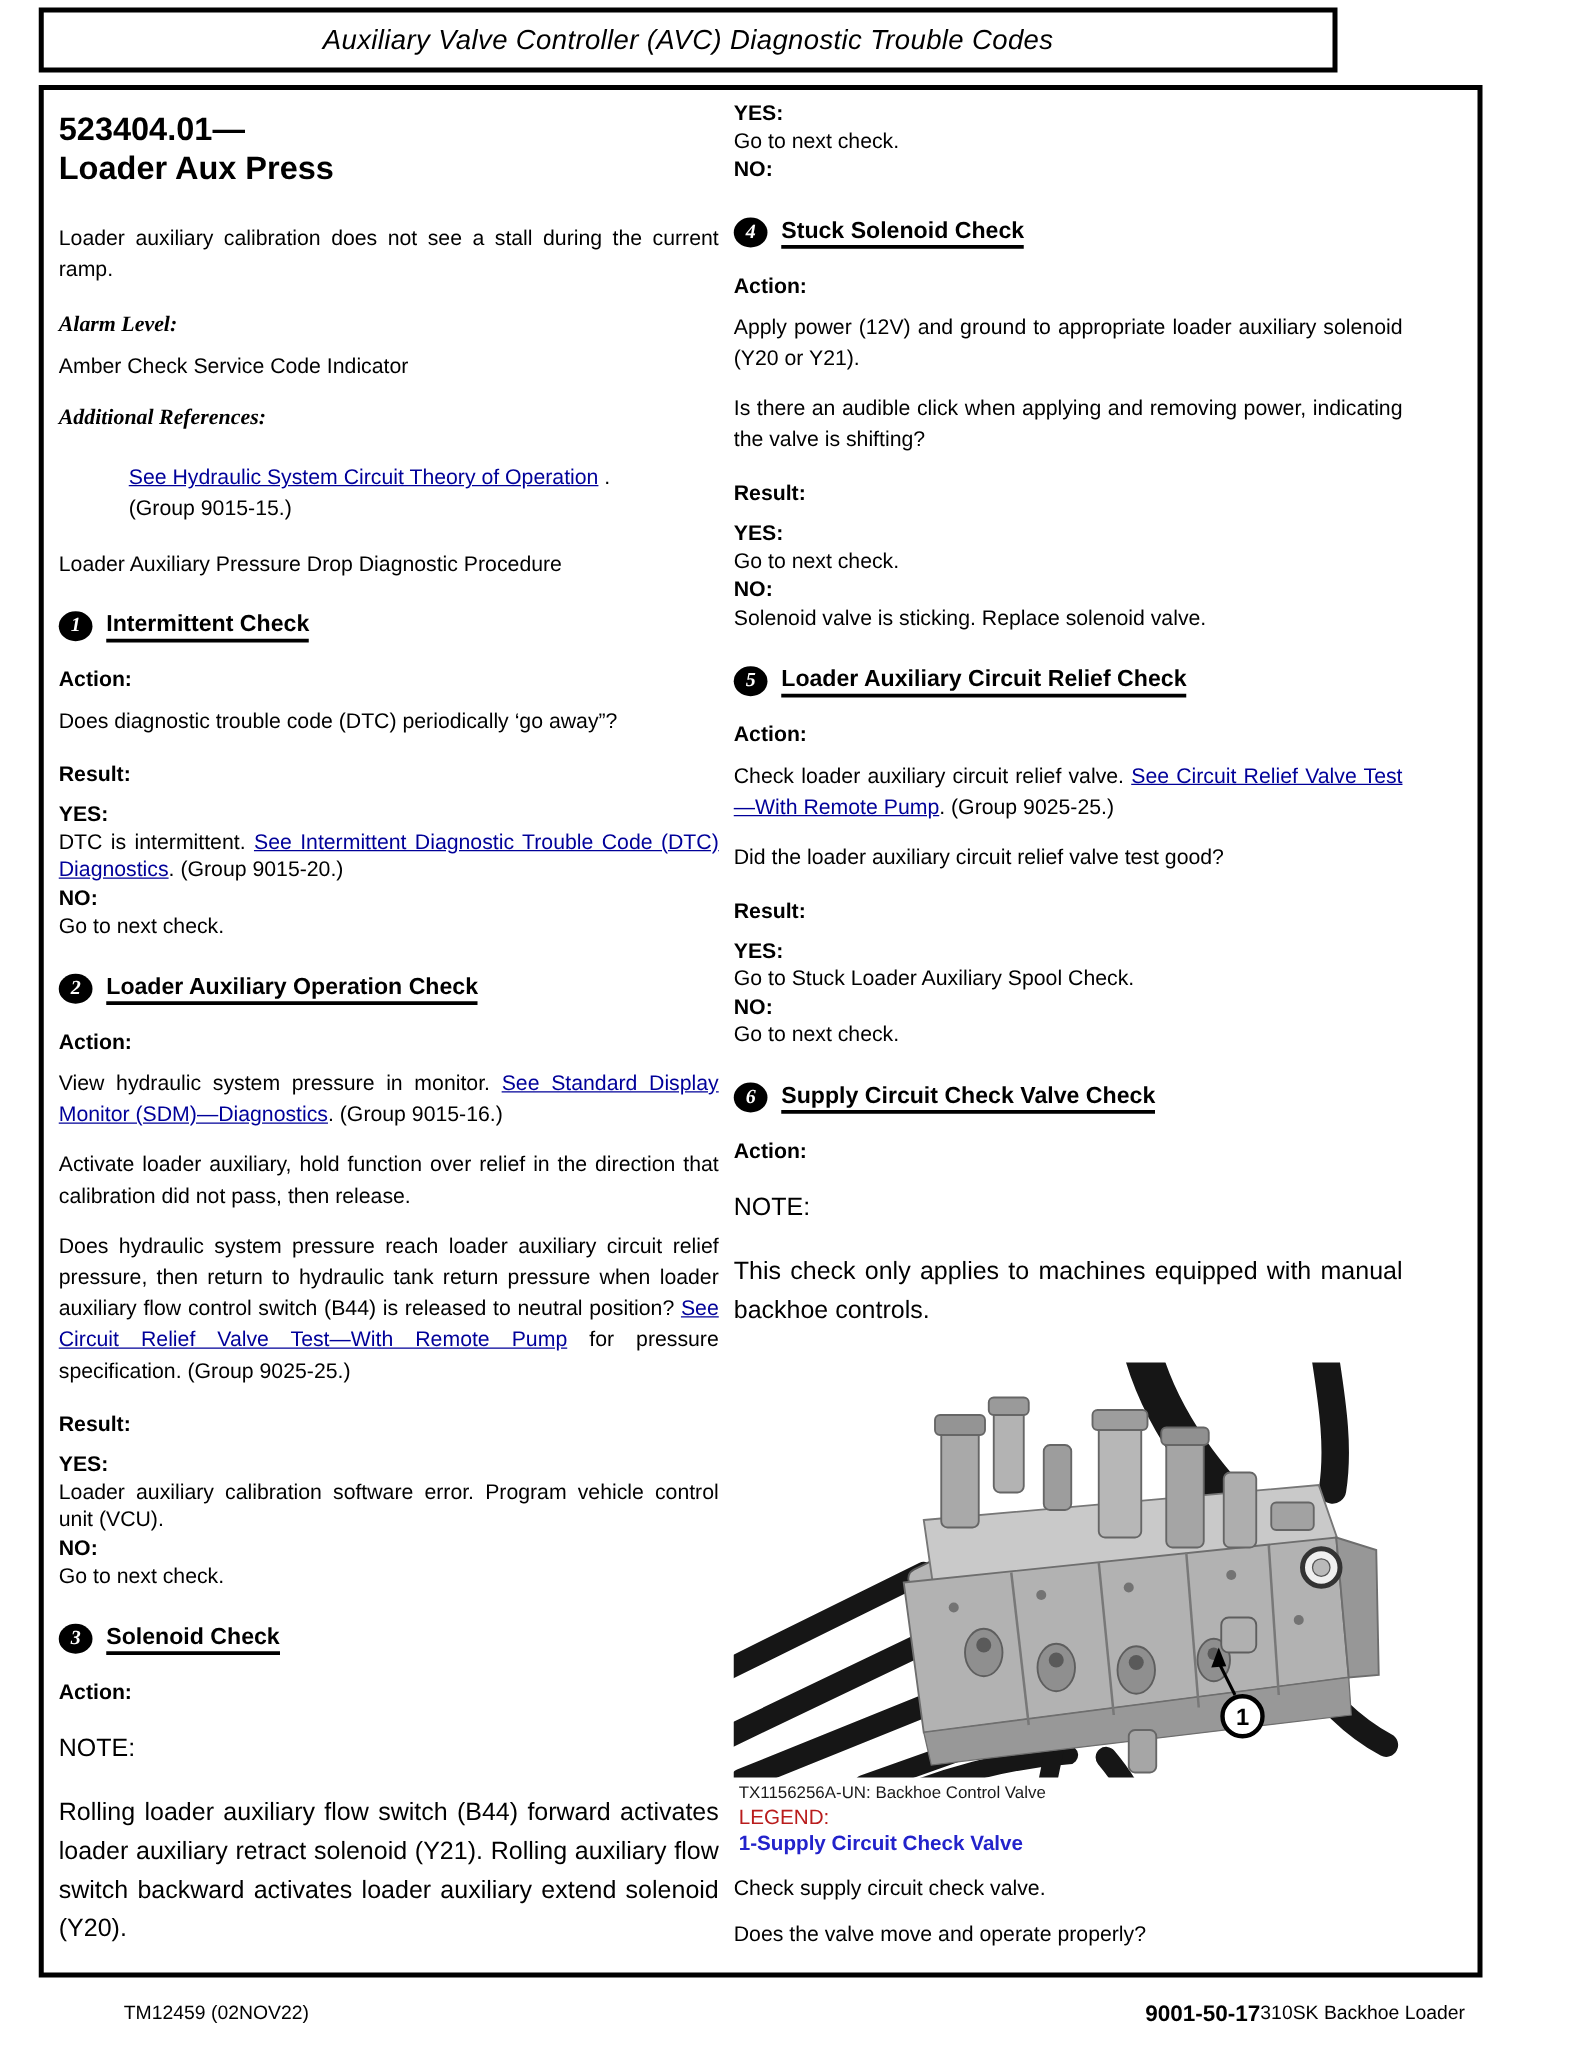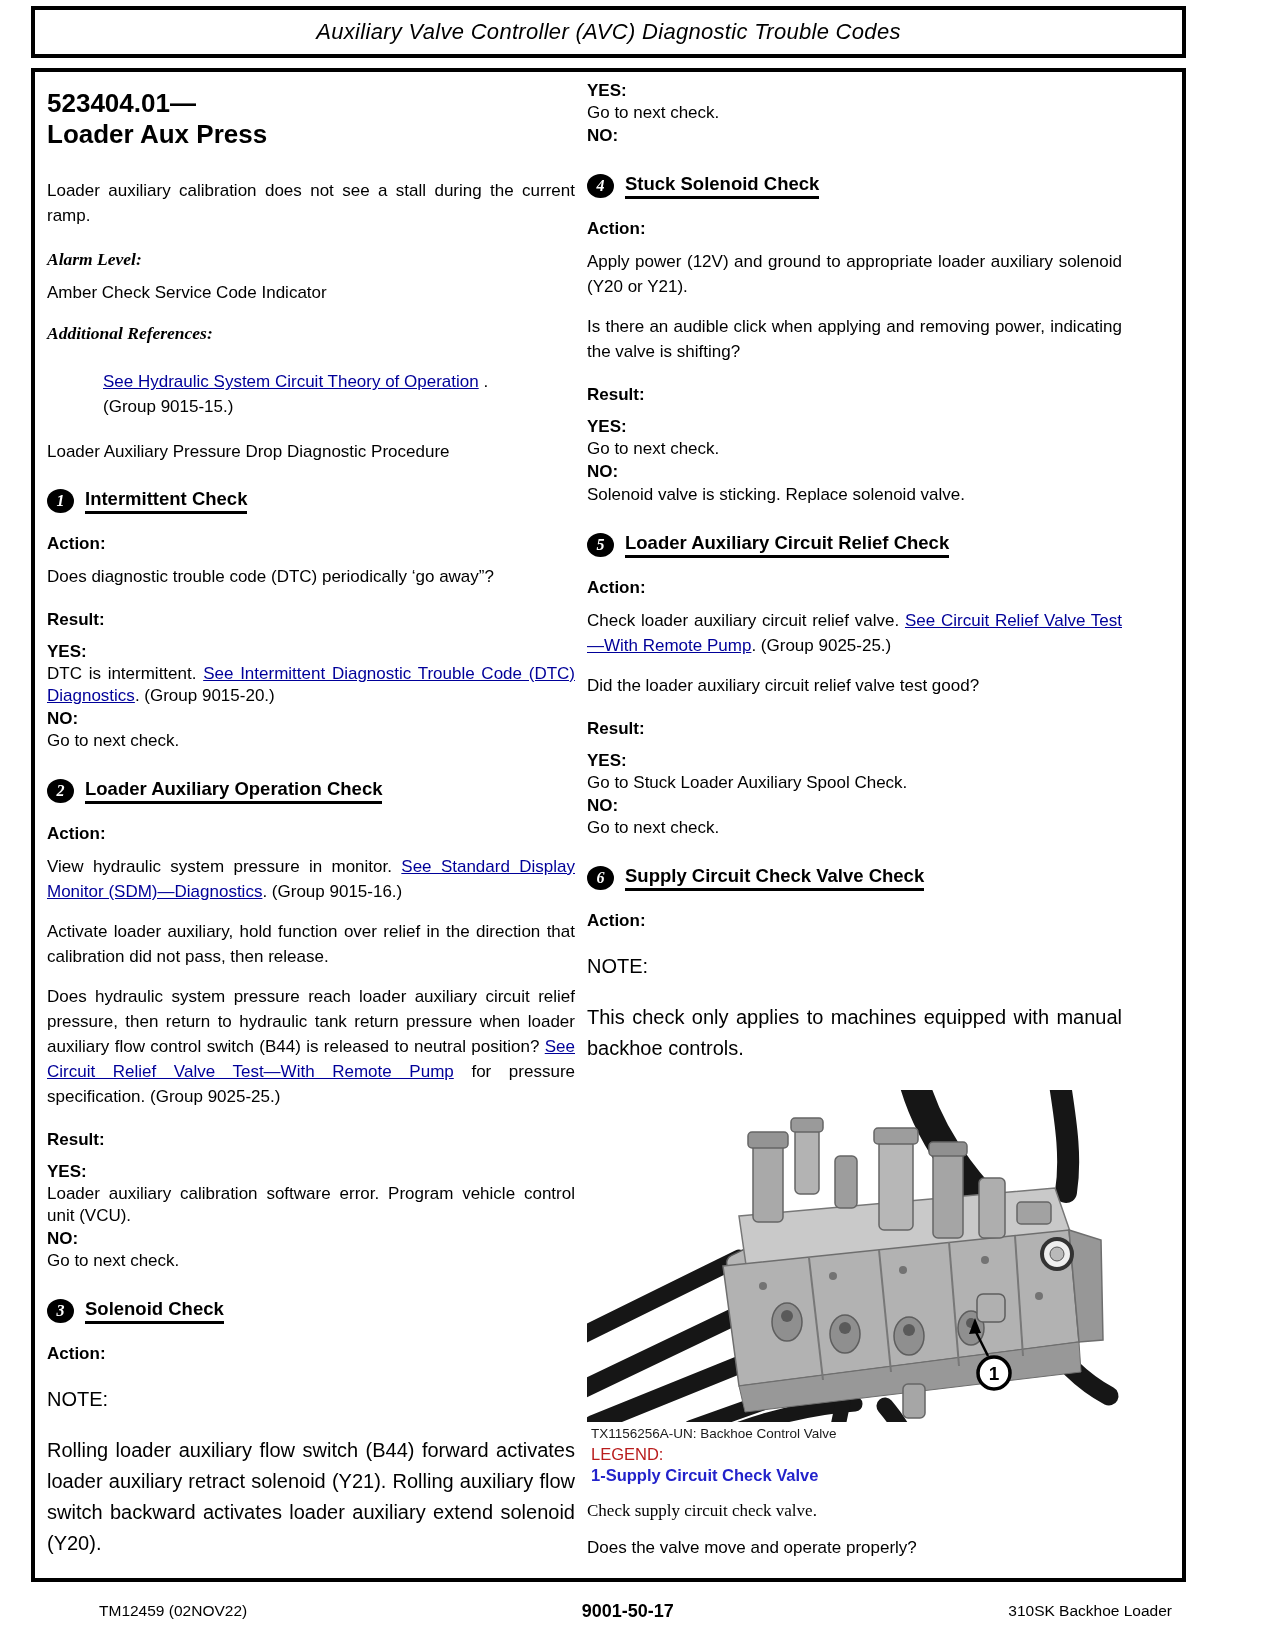--- a/index.html
+++ b/index.html
@@ -2,21 +2,21 @@
 <html><head>
 <meta charset="utf-8">
 <style>
   html,body{margin:0;padding:0;background:#fff;}
   body{
     width:1275px;height:1650px;position:relative;
     font-family:"Liberation Sans", sans-serif;color:#000;
     -webkit-font-smoothing:antialiased;
   }
   .hdr-box{
-    position:absolute;left:31px;top:6px;width:1155px;height:52px;
+    position:absolute;left:31px;top:6px;width:1039px;height:52px;
     border:4px solid #000;box-sizing:border-box;
     display:flex;align-items:center;justify-content:center;
   }
   .hdr-title{font-size:22px;font-style:italic;letter-spacing:.3px;}
   .main-box{
     position:absolute;left:31px;top:68px;width:1155px;height:1514px;
     border:4px solid #000;box-sizing:border-box;overflow:hidden;padding-left:28px;
   }
   .col{position:absolute;top:0;}
   .col-left{left:12px;top:12px;width:528px;}
@@ -49,21 +49,21 @@
   .figure{width:535px;height:332px;margin:26px 0 4px 0;position:relative;background:#fff;}
   .fig-caption{font-size:13.5px;color:#1a1a1a;margin:4px 0 4px 4px;}
   .legend-lbl{font-size:16.5px;color:#b91c1c;margin:2px 0 2px 4px;}
   .legend-item{font-size:16.5px;font-weight:bold;color:#2323cb;margin:0 0 14px 4px;}
   .footer{
     position:absolute;left:31px;top:1594px;width:1155px;height:34px;
     display:flex;align-items:center;box-sizing:border-box;
     padding-left:68px;padding-right:14px;
   }
   .f-left{font-size:15.5px;flex:0 0 auto;}
-  .f-center{font-size:18px;font-weight:bold;flex:1 1 auto;text-align:center;}
+  .f-center{font-size:18px;font-weight:bold;flex:1 1 auto;text-align:right;}
   .f-right{font-size:15.5px;flex:0 0 auto;}
 </style>
 </head>
 <body>
 
 <div class="hdr-box">
   <div class="hdr-title">Auxiliary Valve Controller (AVC) Diagnostic Trouble Codes</div>
 </div>
 
 <div class="main-box">
@@ -287,21 +287,21 @@
           <polygon points="382,244 388,228 394,243" fill="#000"></polygon>
           <circle cx="407" cy="283" r="16" fill="#fff" stroke="#000" stroke-width="3.5"></circle>
           <text x="407" y="290" text-anchor="middle" font-size="19" font-weight="bold" font-family="Liberation Sans, sans-serif" fill="#000">1</text>
         </g>
       </svg>
     </div>
     <div class="fig-caption">TX1156256A-UN: Backhoe Control Valve</div>
     <div class="legend-lbl">LEGEND:</div>
     <div class="legend-item">1-Supply Circuit Check Valve</div>
 
-    <p class="p" style="margin-bottom:12px;font-family:Liberation Serif, serif;">Check supply circuit check valve.</p>
+    <p class="p" style="margin-bottom:12px;">Check supply circuit check valve.</p>
     <p class="p" style="margin-bottom:6px;">Does the valve move and operate properly?</p>
 
   </div>
 </div>
 
 <div class="footer">
   <span class="f-left">TM12459 (02NOV22)</span>
   <span class="f-center">9001-50-17</span>
   <span class="f-right">310SK Backhoe Loader</span>
 </div>

